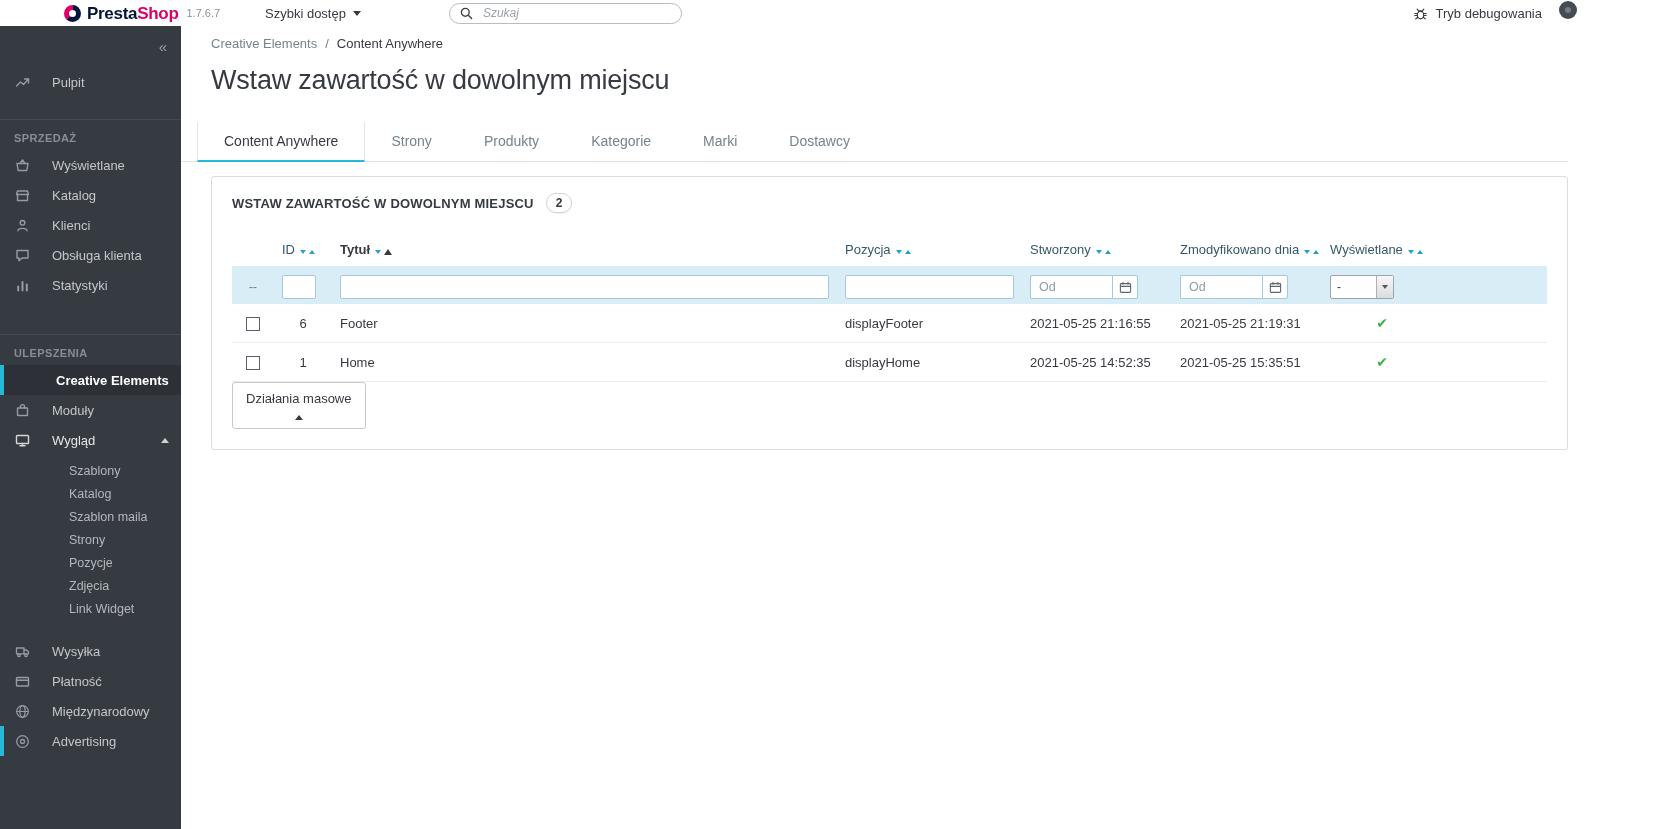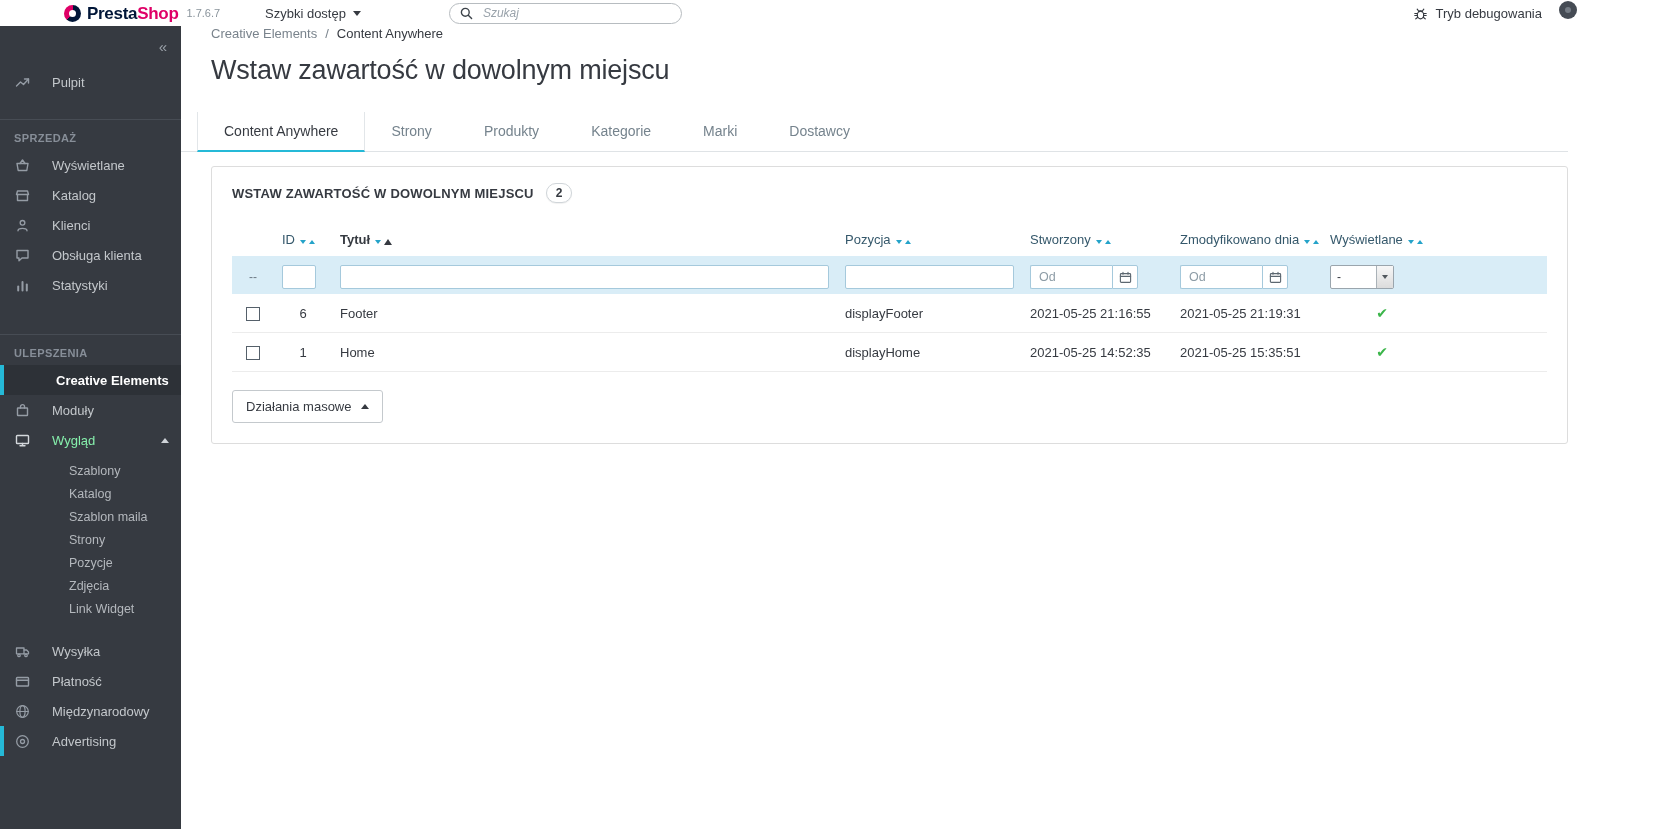--- a/index.html
+++ b/index.html
@@ -41,34 +41,34 @@
   .collapse-btn { color:#9aa0a8; font-size:15px; cursor:pointer; }
   .nav-item { display:flex; align-items:center; gap:22px; height:30px; padding:0 12px 0 14px; color:#c3c7cb;
     cursor:pointer; text-decoration:none; }
   .nav-item .nav-label { white-space:nowrap; }
   .nav-icon { width:16px; height:16px; display:flex; align-items:center; justify-content:center; color:#959ca5; flex-shrink:0; }
   .first-item { margin-top:10px; }
   .section-divider { border-top:1px solid #474c54; margin-top:22px; }
   .section-divider.big { margin-top:34px; }
   .section-header { padding:12px 14px 6px; font-size:11px; font-weight:700; color:#878e98; letter-spacing:0.4px; }
   .active-module { color:#fff; font-weight:600; border-left:4px solid #25b9d7; padding-left:52px; background:rgba(0,0,0,0.15); }
-  .open-item { color:#86efac; }
+  .open-item { color:#e5e5e5; }
   .open-item .nav-icon { color:#d4d8dc; }
   .chev { margin-left:auto; }
   .chev-down { width:0; height:0; border-left:4px solid transparent; border-right:4px solid transparent; border-top:5px solid #cfd3d8; }
   .chev-up { width:0; height:0; border-left:4px solid transparent; border-right:4px solid transparent; border-bottom:5px solid #cfd3d8; }
   .submenu { padding:5px 0 3px;margin-left:28px; }
   .submenu a { display:block; padding:4px 14px 4px 41px; color:#b4b8bd; font-size:12.5px; text-decoration:none; line-height:15px; cursor:pointer; }
   .bottom-group { margin-top:12px; }
   .highlight-left { border-left:4px solid #25b9d7; padding-left:10px; }
   .side-scroll-thumb { position:absolute; left:182px; top:30px; width:6px; height:36px; background:#5e6269; border-radius:3px; }
 
   
   .main { flex:1; padding:0 0 0 30px; position:relative; background:#fff; }
-  .breadcrumb { font-size:13px; }
+  .breadcrumb { margin-top:10px; font-size:13px; }
   .bc-parent { color:#79838c; cursor:pointer; }
   .bc-sep { color:#79838c; margin:0 8px; }
   .bc-current { color:#363a41; }
   .page-title { font-size:27px; font-weight:400; margin:14px 0 0; color:#363a41; letter-spacing:-0.2px; }
   .tabs { display:flex; margin:26px 0 0 -30px; padding-left:16px; border-bottom:1px solid #dfe3e6; }
   .tab { padding:11px 26px 12px; font-size:14px; color:#75838d; cursor:pointer; white-space:nowrap; }
   .tab.active { color:#363a41; background:#fff; border-left:1px solid #e2e6e9; border-right:1px solid #e2e6e9;
     border-bottom:2px solid #25b9d7; margin-bottom:-1px; padding-bottom:11px; }
 
   
@@ -105,22 +105,22 @@
   .sel-value { flex:1; font-size:12px; padding:4px 6px; color:#363a41; }
   .sel-btn { width:17px; background:linear-gradient(#f7f7f7,#dcdcdc); border-left:1px solid #aab2b8;
     display:flex; align-items:center; justify-content:center; }
   .sel-caret { width:0; height:0; border-left:3.5px solid transparent; border-right:3.5px solid transparent; border-top:4px solid #52585e; }
 
   .data-row td { padding:11px 8px; border-bottom:1px solid #ececec; color:#363a41; background:#fff; }
   .c-center { text-align:center; }
   .checkbox { display:inline-block; width:14px; height:14px; border:1px solid #55606a; background:#fff; vertical-align:middle; cursor:pointer; }
   .green-check { color:#3bb54a; font-size:14px; font-weight:700; cursor:pointer; }
 
-  .bulk-btn { margin-top:18px; display:inline-flex; align-items:center; gap:9px; padding:8px 13px; border:1px solid #c4c9cd;
-    border-radius:3px; background:#fff; font-size:13px; color:#363a41; cursor:pointer; font-family:inherit; }
+  .bulk-btn { display:inline-flex; align-items:center; gap:9px; padding:8px 13px; border:1px solid #c4c9cd;
+    border-radius:3px; background:#fff; font-size:13px; color:#363a41; cursor:pointer; font-family:inherit;flex-direction:column; }
   .caret-up-dark { width:0; height:0; border-left:4px solid transparent; border-right:4px solid transparent; border-bottom:5px solid #363a41; }
 </style>
 </head>
 <body>
 
 <div class="app">
 
   <header class="topbar">
     <div class="logo-area">
       <span class="logo-icon"></span>

